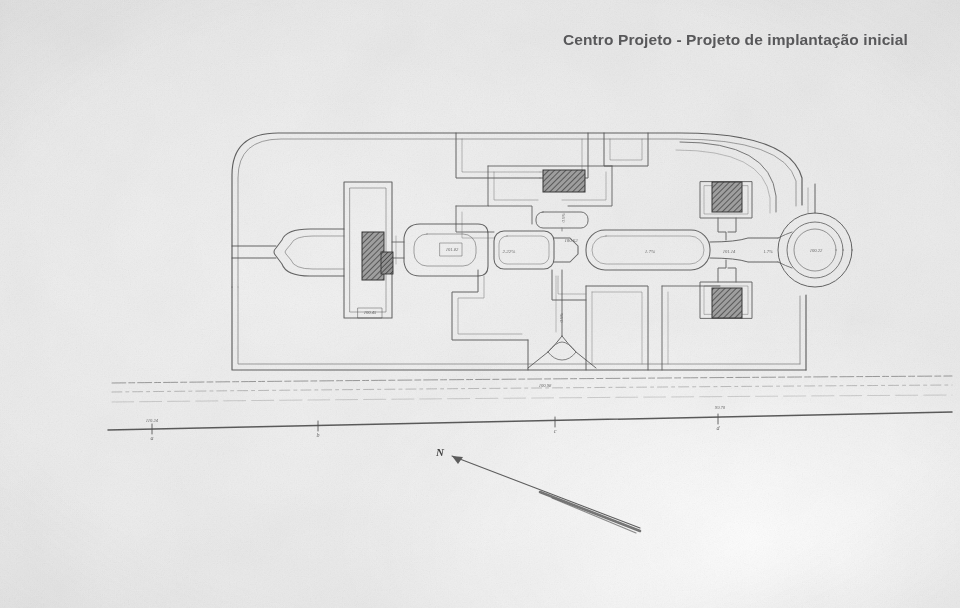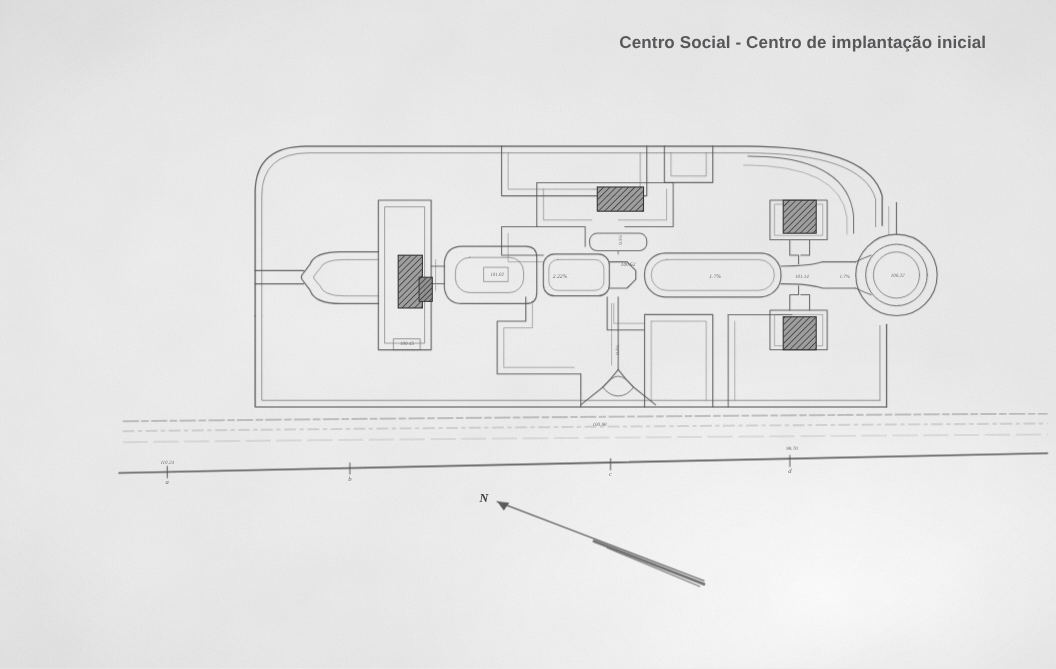--- a/index.html
+++ b/index.html
@@ -291,15 +291,15 @@
       <rect x="381" y="252" width="12" height="22" fill="url(#hatch2)" stroke="#2e2e2e" stroke-width="0.9"></rect>
       <rect x="543" y="170" width="42" height="22" fill="url(#hatch)" stroke="#2e2e2e" stroke-width="1"></rect>
       <rect x="712" y="182" width="30" height="30" fill="url(#hatch)" stroke="#2e2e2e" stroke-width="1"></rect>
       <rect x="712" y="288" width="30" height="30" fill="url(#hatch)" stroke="#2e2e2e" stroke-width="1"></rect>
     </g>
 
   </svg>
 
   <div id="vignette"></div>
 
-  <div id="title">Centro Social - Centro de implantação inicial</div>
+  <div id="title">Centro Projeto - Projeto de implantação inicial</div>
 
 </div>
 
 </body></html>

